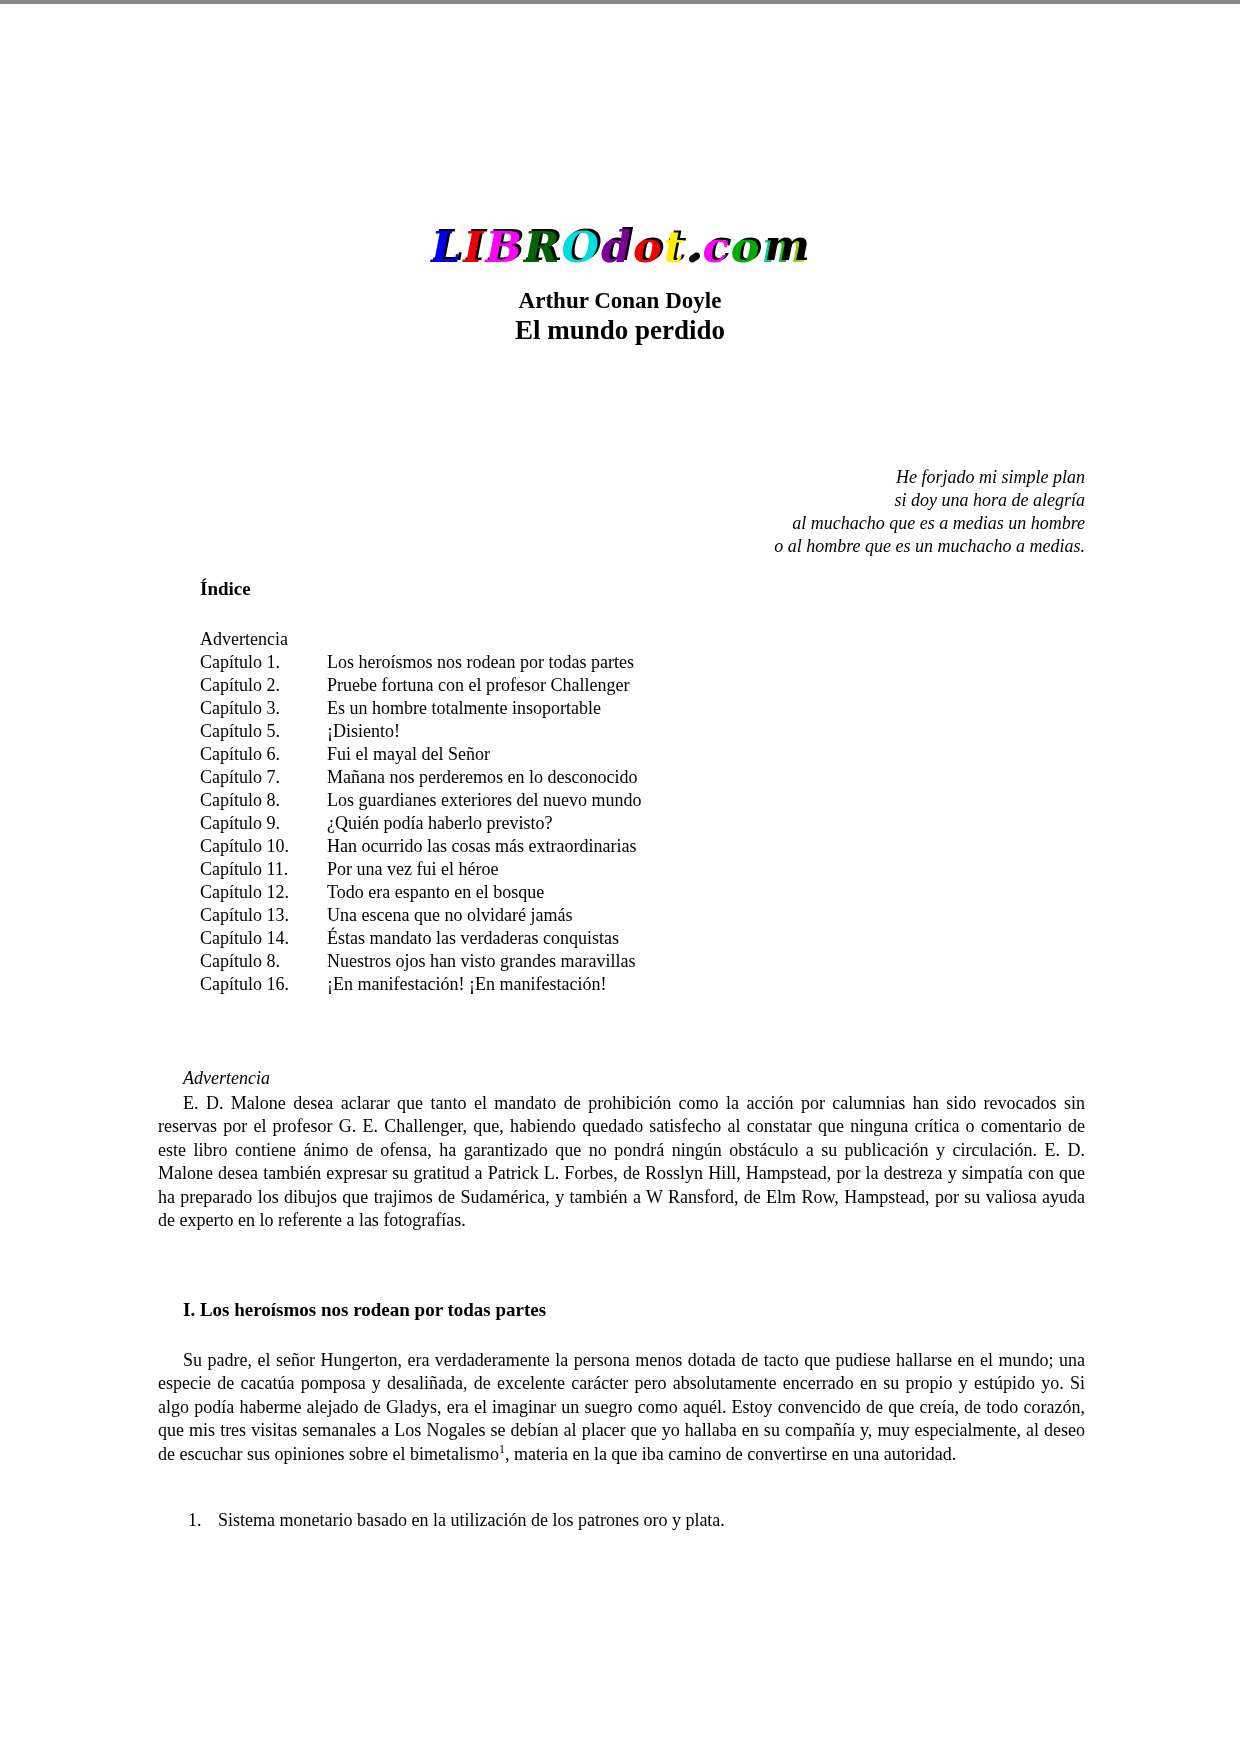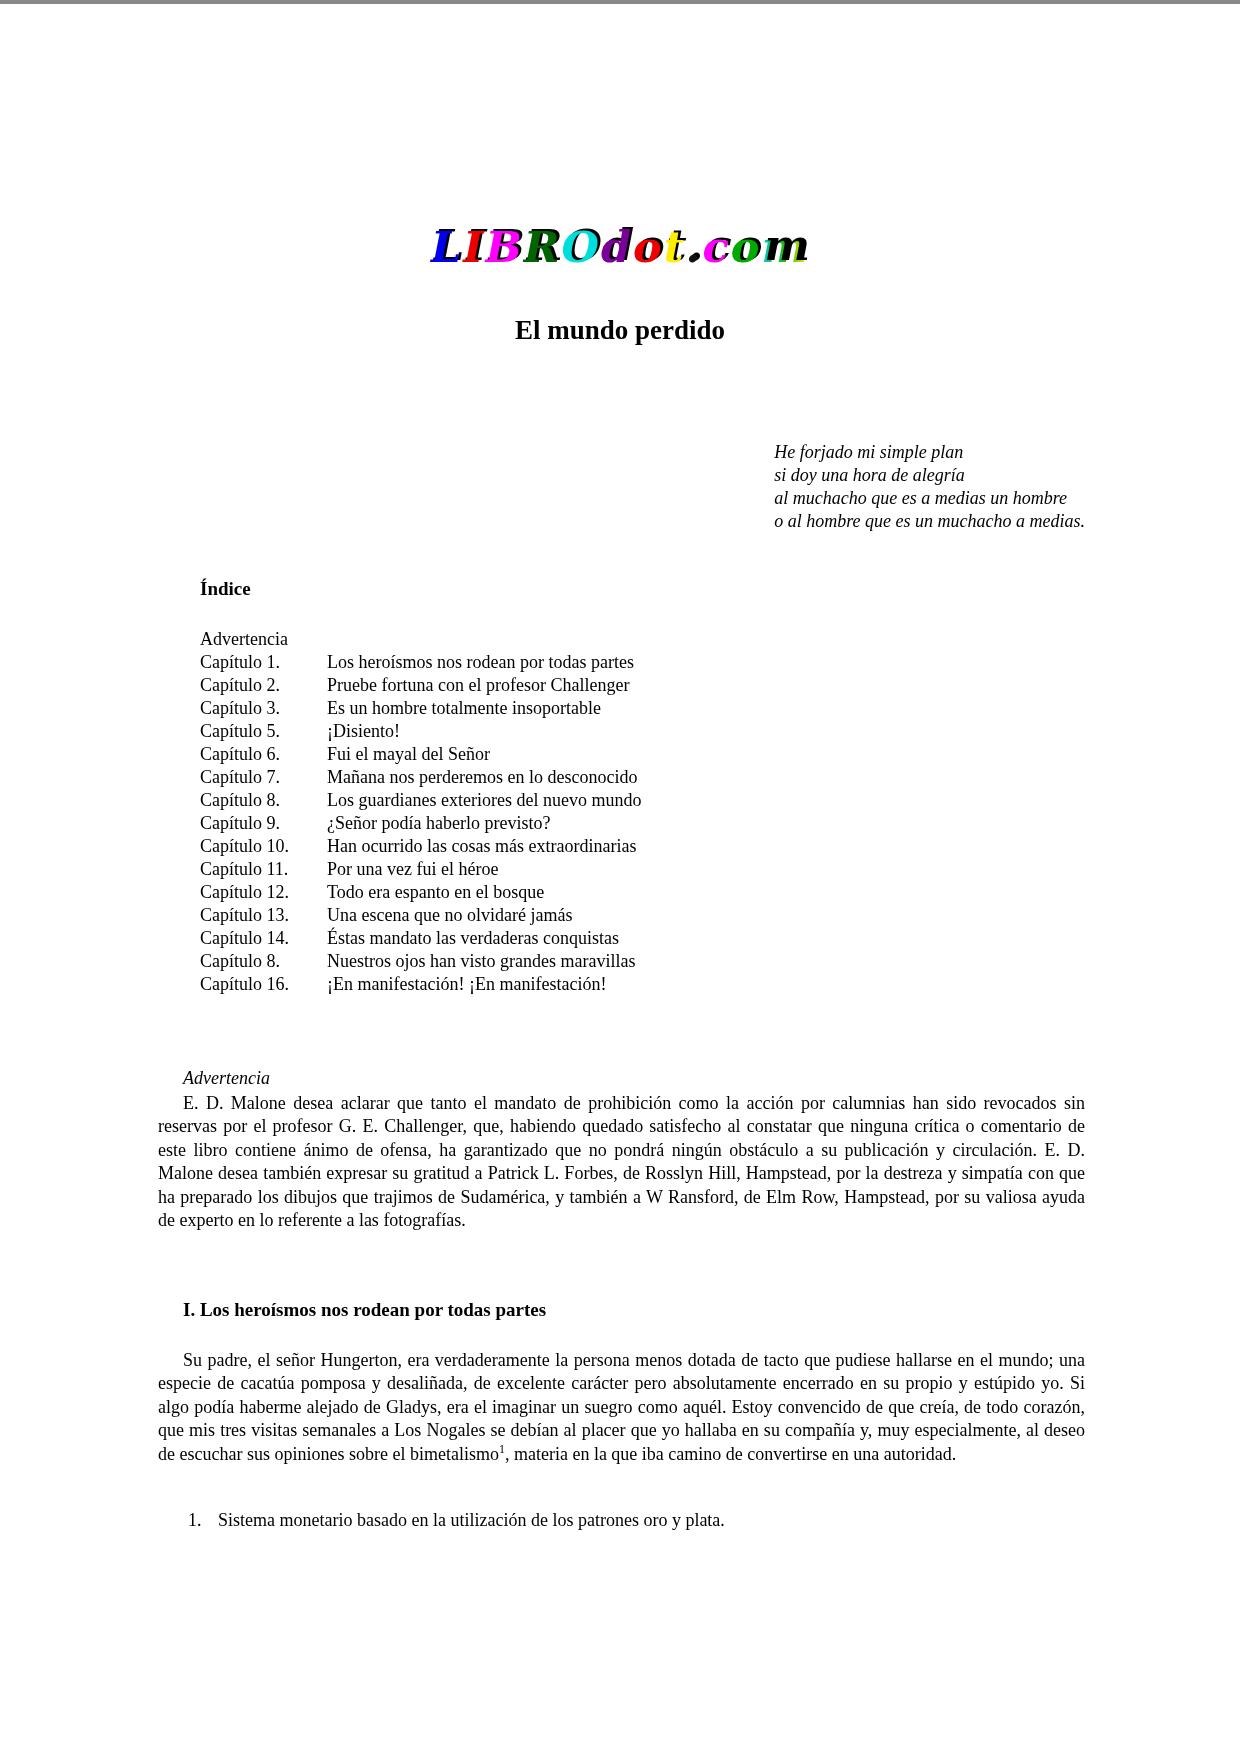--- a/index.html
+++ b/index.html
@@ -48,22 +48,23 @@
     position: absolute;
     top: 311px;
     left: 0;
     width: 100%;
     text-align: center;
     font-weight: bold;
     font-size: 27px;
   }
   .epigraph {
     position: absolute;
-    top: 437px;
+    top: 462px;
     right: 155px;
+    text-align: right;
     font-style: italic;
     font-size: 18px;
     line-height: 23px;
   }
   .toc-heading {
     position: absolute;
     left: 200px;
     top: 574px;
     font-weight: bold;
     font-size: 19px;
@@ -111,41 +112,42 @@
   }
   .fn-num { display: inline-block; width: 30px; }
 </style>
 </head>
 <body>
 
 <div class="page">
 
   <div class="logo"><span style="color: rgb(0, 0, 238);">L</span><span style="color: rgb(238, 0, 0);">I</span><span style="color: rgb(255, 0, 255);">B</span><span style="color: rgb(0, 100, 0);">R</span><span style="color: rgb(0, 221, 221);">O</span><span style="color: rgb(122, 0, 153);">d</span><span style="color: rgb(238, 0, 0);">o</span><span style="color: rgb(255, 238, 0);">t</span><span style="color: rgb(17, 17, 17);">.</span><span style="color: rgb(255, 0, 255);">c</span><span style="color: rgb(0, 170, 0);">o</span><span class="grad" style="background-image: linear-gradient(90deg, rgb(0, 204, 204), rgb(34, 187, 0), rgb(255, 238, 0));">m</span></div>
 
+  <div class="author">Arthur Conan Doyle</div>
   <div class="book-title">El mundo perdido</div>
 
   <div class="epigraph">
     <div>He forjado mi simple plan</div>
     <div>si doy una hora de alegría</div>
     <div>al muchacho que es a medias un hombre</div>
     <div>o al hombre que es un muchacho a medias.</div>
   </div>
 
   <div class="toc-heading">Índice</div>
 
   <div class="toc">
     <div class="toc-row"><span class="toc-label">Advertencia</span><span class="toc-title"></span></div>
     <div class="toc-row"><span class="toc-label">Capítulo 1.</span><span class="toc-title">Los heroísmos nos rodean por todas partes</span></div>
     <div class="toc-row"><span class="toc-label">Capítulo 2.</span><span class="toc-title">Pruebe fortuna con el profesor Challenger</span></div>
     <div class="toc-row"><span class="toc-label">Capítulo 3.</span><span class="toc-title">Es un hombre totalmente insoportable</span></div>
     <div class="toc-row"><span class="toc-label">Capítulo 5.</span><span class="toc-title">¡Disiento!</span></div>
     <div class="toc-row"><span class="toc-label">Capítulo 6.</span><span class="toc-title">Fui el mayal del Señor</span></div>
     <div class="toc-row"><span class="toc-label">Capítulo 7.</span><span class="toc-title">Mañana nos perderemos en lo desconocido</span></div>
     <div class="toc-row"><span class="toc-label">Capítulo 8.</span><span class="toc-title">Los guardianes exteriores del nuevo mundo</span></div>
-    <div class="toc-row"><span class="toc-label">Capítulo 9.</span><span class="toc-title">¿Señor podía haberlo previsto?</span></div>
+    <div class="toc-row"><span class="toc-label">Capítulo 9.</span><span class="toc-title">¿Quién podía haberlo previsto?</span></div>
     <div class="toc-row"><span class="toc-label">Capítulo 10.</span><span class="toc-title">Han ocurrido las cosas más extraordinarias</span></div>
     <div class="toc-row"><span class="toc-label">Capítulo 11.</span><span class="toc-title">Por una vez fui el héroe</span></div>
     <div class="toc-row"><span class="toc-label">Capítulo 12.</span><span class="toc-title">Todo era espanto en el bosque</span></div>
     <div class="toc-row"><span class="toc-label">Capítulo 13.</span><span class="toc-title">Una escena que no olvidaré jamás</span></div>
     <div class="toc-row"><span class="toc-label">Capítulo 14.</span><span class="toc-title">Éstas mandato las verdaderas conquistas</span></div>
     <div class="toc-row"><span class="toc-label">Capítulo 8.</span><span class="toc-title">Nuestros ojos han visto grandes maravillas</span></div>
     <div class="toc-row"><span class="toc-label">Capítulo 16.</span><span class="toc-title">¡En manifestación! ¡En manifestación!</span></div>
   </div>
 
   <div class="adv-heading">Advertencia</div>

